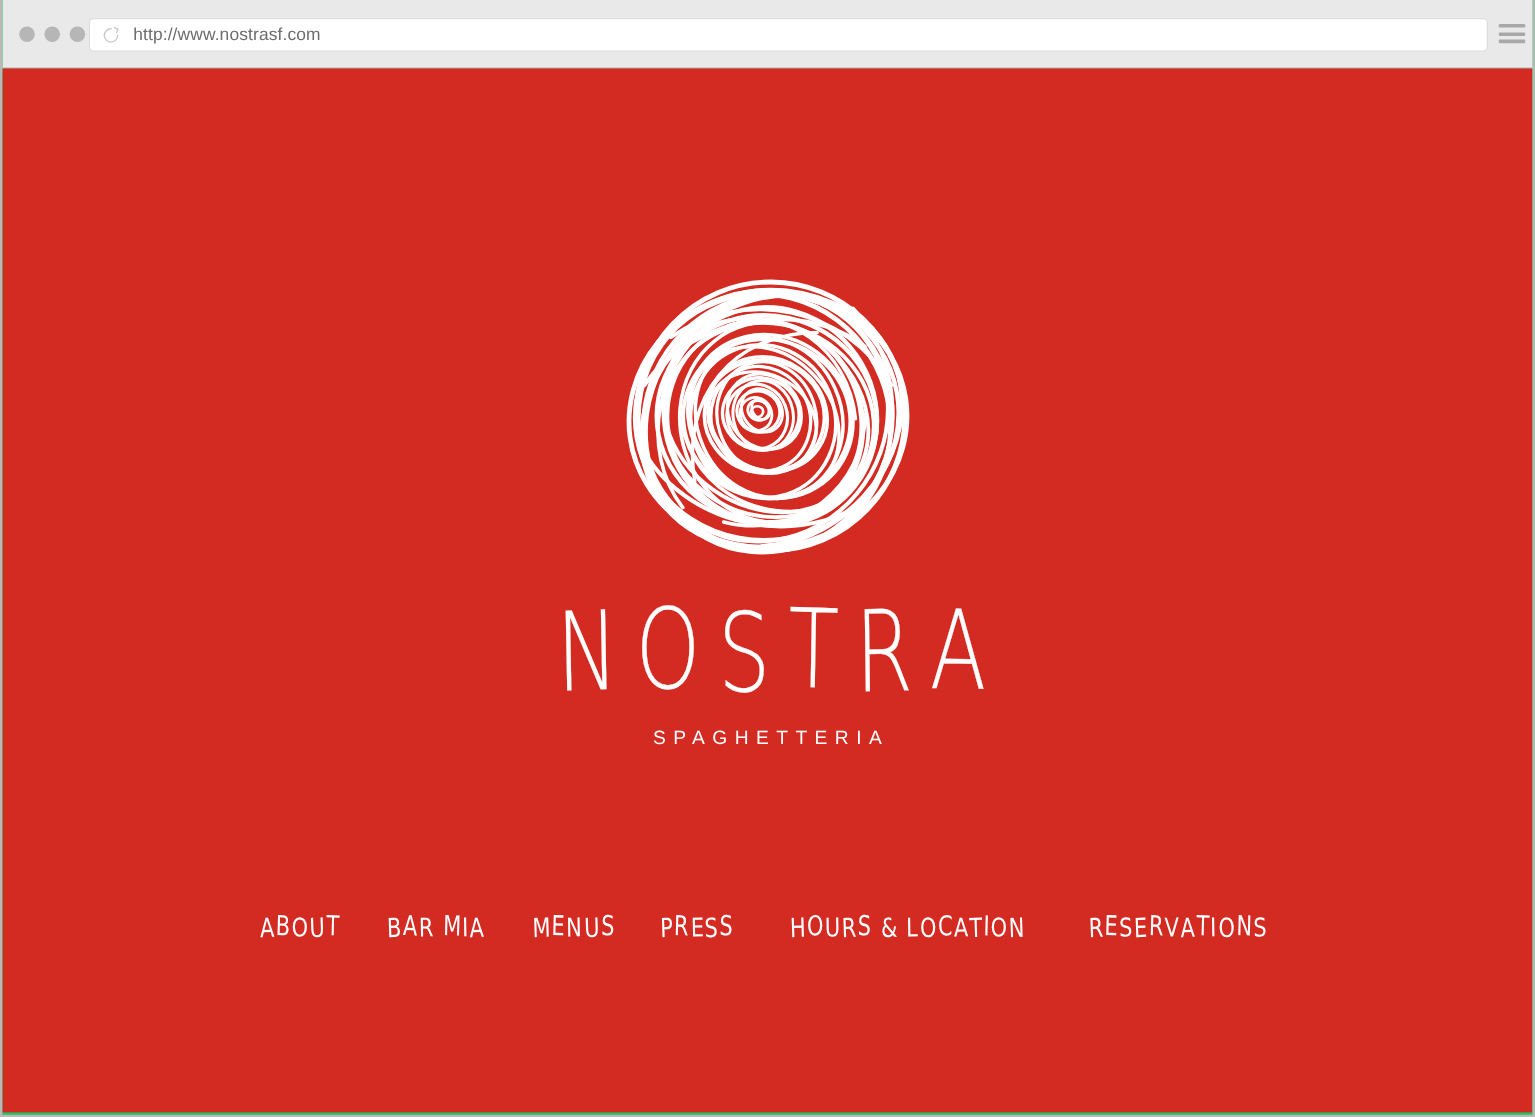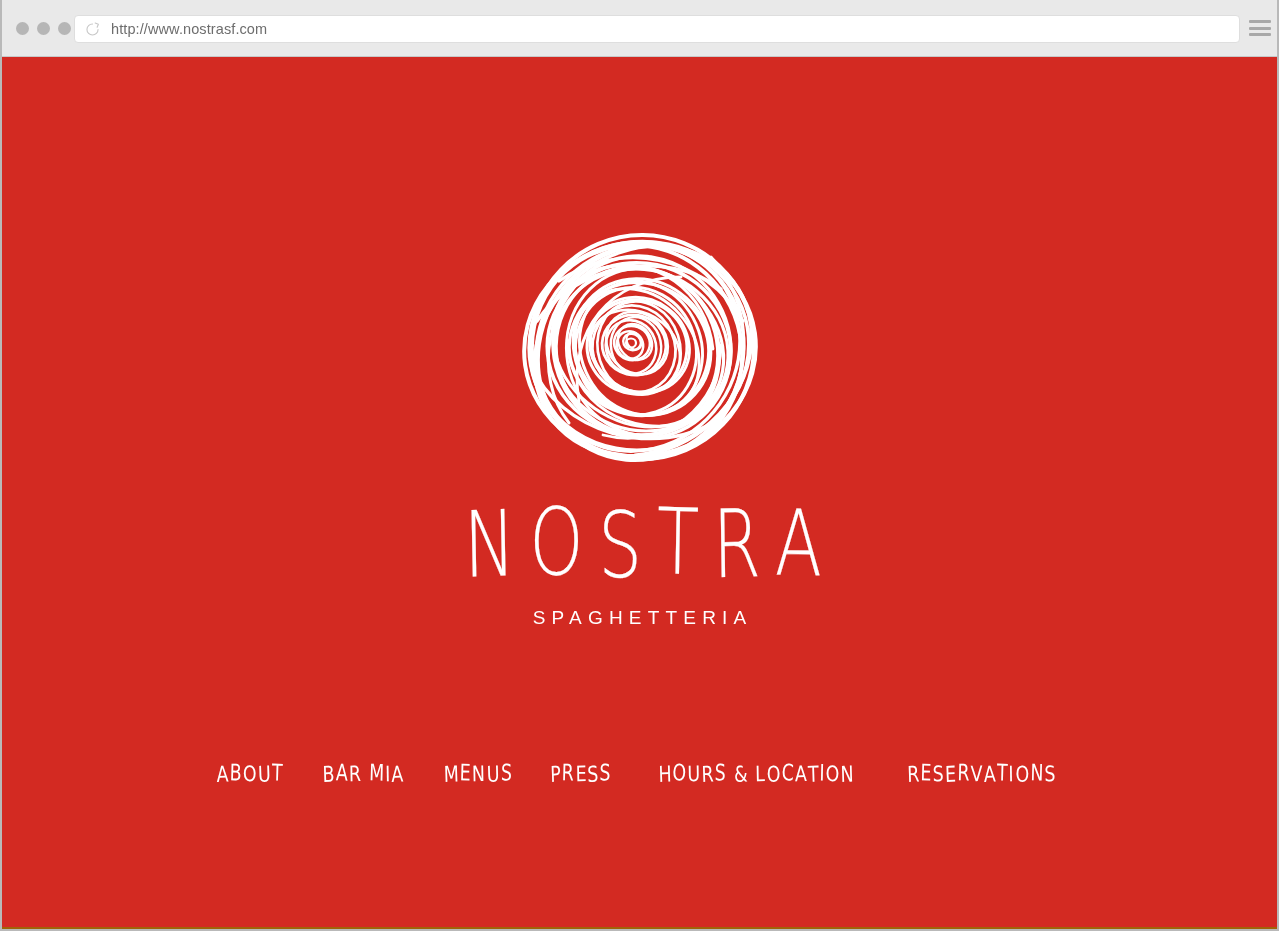--- a/index.html
+++ b/index.html
@@ -18,21 +18,21 @@
   
   .browser-window {
     position: absolute;
     left: 0;
     top: 0;
     width: 1279px;
     height: 931px;
     box-sizing: border-box;
     border: 2px solid #b9b9b9;
     border-top: none;
-    background: #a16207;
+    background: #22c55e;
     overflow: hidden;
   }
 
   .toolbar {
     position: absolute;
     left: 0;
     top: 0;
     width: 1279px;
     height: 57px;
     background: #E9E9E9;
@@ -175,21 +175,21 @@
   .wordmark-title .gl:nth-child(1){ transform: rotate(-1.4deg) translateY(1px); }
   .wordmark-title .gl:nth-child(2){ transform: rotate(0.9deg) translateY(-1px) scaleY(1.02); }
   .wordmark-title .gl:nth-child(3){ transform: rotate(-0.6deg) translateY(2px); }
   .wordmark-title .gl:nth-child(4){ transform: rotate(1.3deg) translateY(-1px); }
   .wordmark-title .gl:nth-child(5){ transform: rotate(-1.0deg) translateY(1px) scaleY(1.03); }
   .wordmark-title .gl:nth-child(6){ transform: rotate(0.7deg) translateY(0px); }
 
   .wordmark-sub {
     margin-top: 22px;
     font-family: "Liberation Sans", sans-serif;
-    font-size: 19px;
+    font-size: 16px;
     color: #ffffff;
     letter-spacing: 6.2px;
     text-indent: 6.2px;
     font-weight: 400;
     line-height: 1;
   }
 
   
   .main-nav {
     position: absolute;

